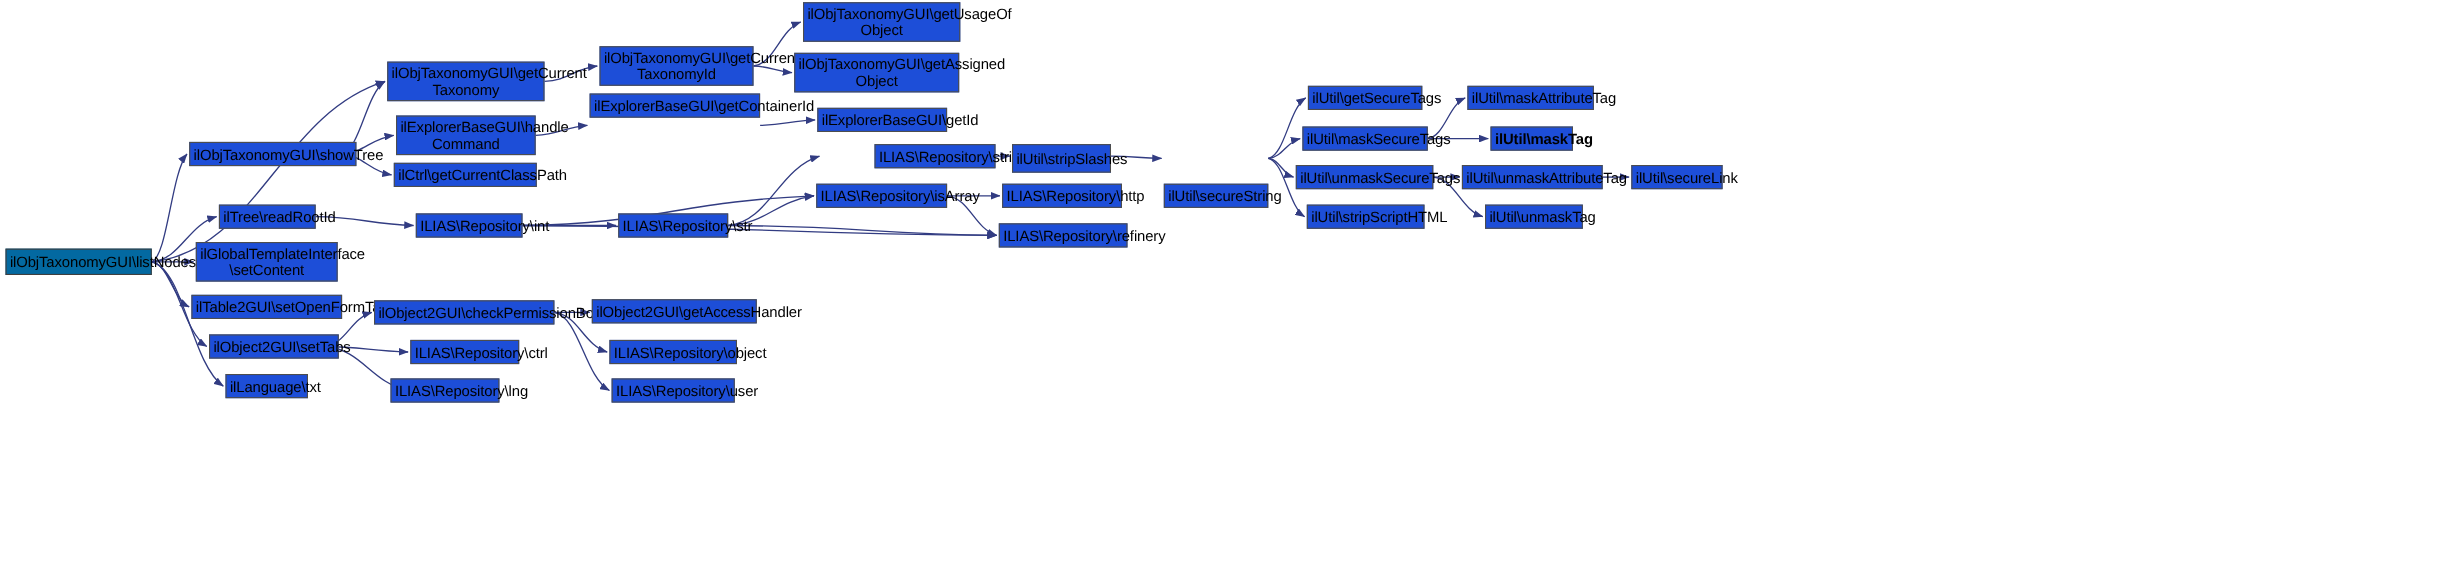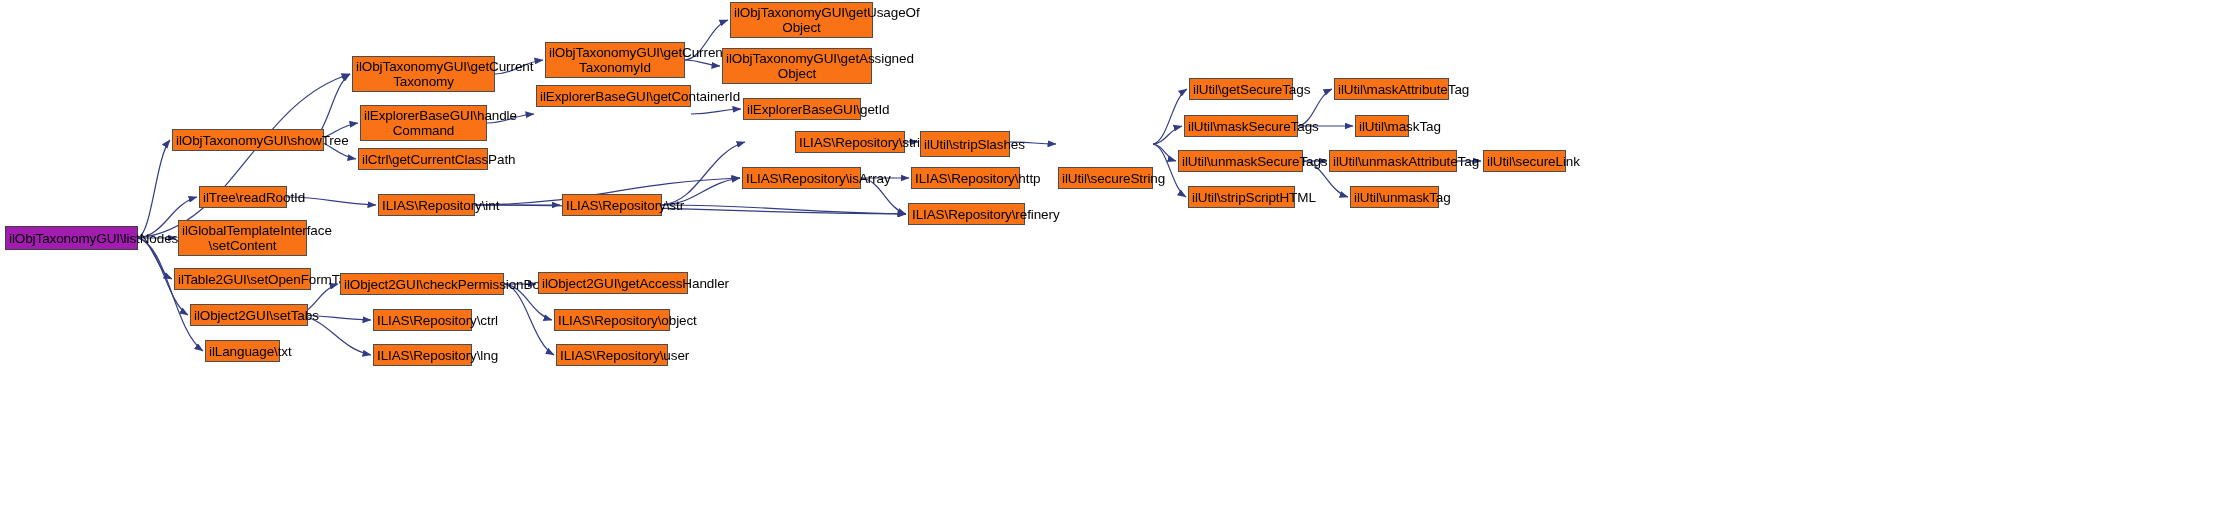--- a/index.html
+++ b/index.html
@@ -19,33 +19,33 @@
     position: absolute;
     left: 0;
     top: 0;
     width: 2232px;
     height: 525px;
   }
   .node-box {
     position: absolute;
     box-sizing: border-box;
     border: 1px solid #4d4d4d;
-    background: #f97316;
+    background: #1d4ed8;
     color: #000000;
     font-size: 13.5px;
     line-height: 15px;
     display: flex;
     align-items: center;
     justify-content: center;
     text-align: center;
     white-space: pre-line;
     letter-spacing: -0.1px;
   }
   .node-box.root {
-    background: #a21caf;
+    background: #0369a1;
     border-color: #3f3f3f;
   }
   .node-label {
     display: block;
     width: 100%;
     padding: 0 3px;
     box-sizing: border-box;
   }
 </style>
 </head>
@@ -112,21 +112,21 @@
       <div class="node-box" style="left: 190px; top: 304px; width: 118px; height: 22px;"><span class="node-label">ilObject2GUI\setTabs</span></div>
       <div class="node-box" style="left: 205px; top: 340px; width: 75px; height: 22px;"><span class="node-label">ilLanguage\txt</span></div>
       <div class="node-box" style="left: 352px; top: 56px; width: 143px; height: 36px;"><span class="node-label">ilObjTaxonomyGUI\getCurrent
 Taxonomy</span></div>
       <div class="node-box" style="left: 360px; top: 105px; width: 127px; height: 36px;"><span class="node-label">ilExplorerBaseGUI\handle
 Command</span></div>
       <div class="node-box" style="left: 358px; top: 148px; width: 130px; height: 22px;"><span class="node-label">ilCtrl\getCurrentClassPath</span></div>
       <div class="node-box" style="left: 378px; top: 194px; width: 97px; height: 22px;"><span class="node-label">ILIAS\Repository\int</span></div>
       <div class="node-box" style="left: 340px; top: 273px; width: 164px; height: 22px;"><span class="node-label">ilObject2GUI\checkPermissionBool</span></div>
       <div class="node-box" style="left: 373px; top: 309px; width: 99px; height: 22px;"><span class="node-label">ILIAS\Repository\ctrl</span></div>
-      <div class="node-box" style="left: 373px; top: 344px; width: 99px; height: 22px;"><span class="node-label">ILIAS\Repository\lng</span></div>
+      <div class="node-box" style="left: 355px; top: 344px; width: 99px; height: 22px;"><span class="node-label">ILIAS\Repository\lng</span></div>
       <div class="node-box" style="left: 545px; top: 42px; width: 140px; height: 36px;"><span class="node-label">ilObjTaxonomyGUI\getCurrent
 TaxonomyId</span></div>
       <div class="node-box" style="left: 536px; top: 85px; width: 155px; height: 22px;"><span class="node-label">ilExplorerBaseGUI\getContainerId</span></div>
       <div class="node-box" style="left: 562px; top: 194px; width: 100px; height: 22px;"><span class="node-label">ILIAS\Repository\str</span></div>
       <div class="node-box" style="left: 538px; top: 272px; width: 150px; height: 22px;"><span class="node-label">ilObject2GUI\getAccessHandler</span></div>
       <div class="node-box" style="left: 554px; top: 309px; width: 116px; height: 22px;"><span class="node-label">ILIAS\Repository\object</span></div>
       <div class="node-box" style="left: 556px; top: 344px; width: 112px; height: 22px;"><span class="node-label">ILIAS\Repository\user</span></div>
       <div class="node-box" style="left: 730px; top: 2px; width: 143px; height: 36px;"><span class="node-label">ilObjTaxonomyGUI\getUsageOf
 Object</span></div>
       <div class="node-box" style="left: 722px; top: 48px; width: 150px; height: 36px;"><span class="node-label">ilObjTaxonomyGUI\getAssigned
@@ -136,18 +136,18 @@
       <div class="node-box" style="left: 742px; top: 167px; width: 119px; height: 22px;"><span class="node-label">ILIAS\Repository\isArray</span></div>
       <div class="node-box" style="left: 908px; top: 203px; width: 117px; height: 22px;"><span class="node-label">ILIAS\Repository\refinery</span></div>
       <div class="node-box" style="left: 911px; top: 167px; width: 109px; height: 22px;"><span class="node-label">ILIAS\Repository\http</span></div>
       <div class="node-box" style="left: 920px; top: 131px; width: 90px; height: 26px; align-items: center;"><span class="node-label">ilUtil\stripSlashes</span></div>
       <div class="node-box" style="left: 1058px; top: 133px; width: 95px; height: 22px; margin-top: 34px;"><span class="node-label">ilUtil\secureString</span></div>
       <div class="node-box" style="left: 1189px; top: 78px; width: 104px; height: 22px;"><span class="node-label">ilUtil\getSecureTags</span></div>
       <div class="node-box" style="left: 1184px; top: 115px; width: 114px; height: 22px;"><span class="node-label">ilUtil\maskSecureTags</span></div>
       <div class="node-box" style="left: 1178px; top: 150px; width: 125px; height: 22px;"><span class="node-label">ilUtil\unmaskSecureTags</span></div>
       <div class="node-box" style="left: 1188px; top: 186px; width: 107px; height: 22px; text-align: right;"><span class="node-label">ilUtil\stripScriptHTML</span></div>
       <div class="node-box" style="left: 1334px; top: 78px; width: 115px; height: 22px;"><span class="node-label">ilUtil\maskAttributeTag</span></div>
-      <div class="node-box" style="left: 1355px; top: 115px; width: 54px; height: 22px;"><span class="node-label">ilUtil\maskTag</span></div>
+      <div class="node-box" style="left: 1355px; top: 115px; width: 75px; height: 22px; font-weight: bold;"><span class="node-label">ilUtil\maskTag</span></div>
       <div class="node-box" style="left: 1329px; top: 150px; width: 128px; height: 22px;"><span class="node-label">ilUtil\unmaskAttributeTag</span></div>
       <div class="node-box" style="left: 1350px; top: 186px; width: 89px; height: 22px;"><span class="node-label">ilUtil\unmaskTag</span></div>
       <div class="node-box" style="left: 1483px; top: 150px; width: 83px; height: 22px;"><span class="node-label">ilUtil\secureLink</span></div>
     </div>
 </div>
 
 </body></html>

